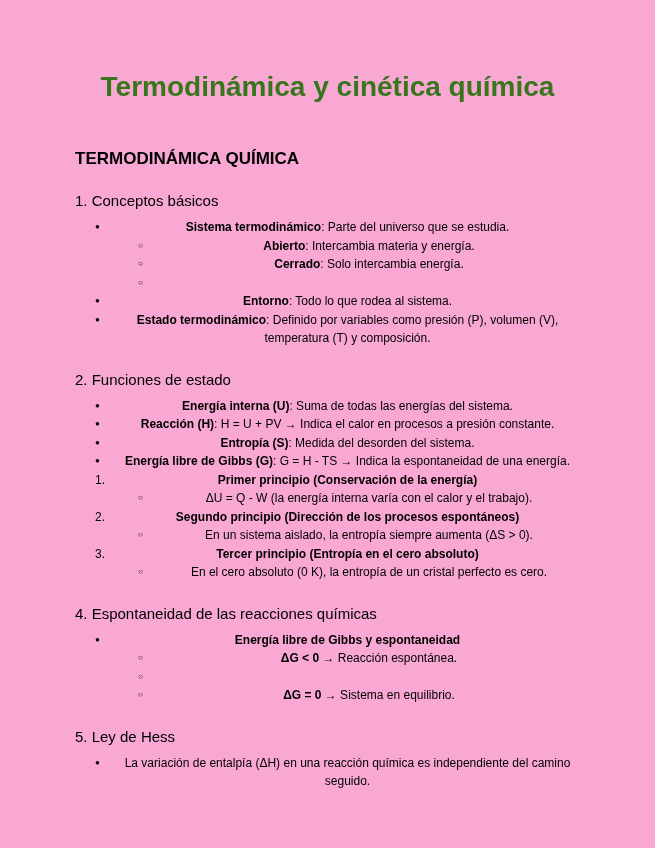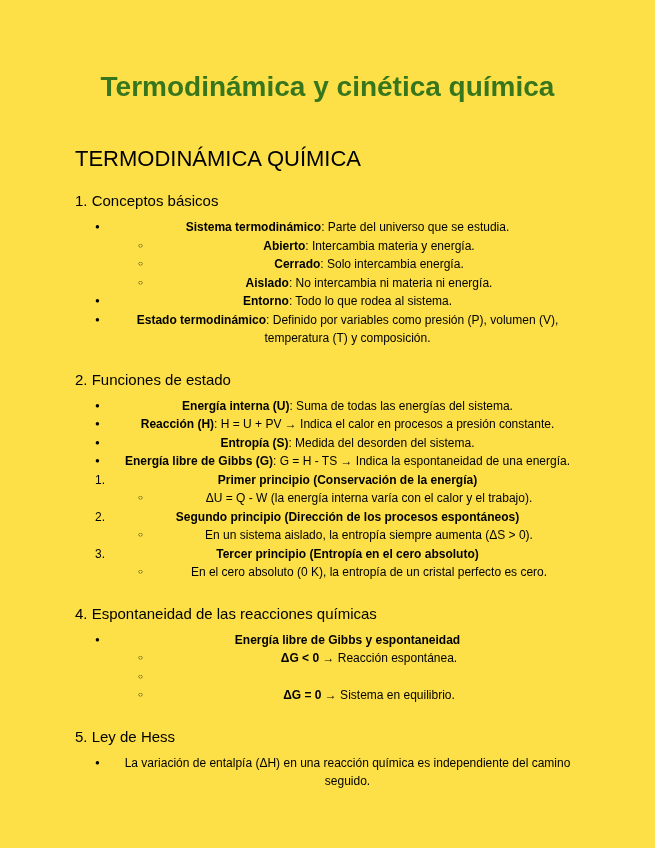--- a/index.html
+++ b/index.html
@@ -1,36 +1,36 @@
 <!DOCTYPE html>
 <html><head>
 <meta charset="utf-8">
 <style>
   html,body{margin:0;padding:0;background:#ffffff;}
   .page{
     position:relative;
     width:655px;height:848px;
     box-sizing:border-box;
     padding:70px 75px 0 75px;
-    background:#fde047;
+    background:#f9a8d4;
     font-family:"Liberation Sans", sans-serif;
     color:#000000;
     overflow:hidden;
   }
   .doc-title{
     font-size:28px;
     font-weight:bold;
     line-height:34px;
     text-align:center;
     color:#38761d;
     margin:0;
   }
   .main-heading{
-    font-size:22px;
-    font-weight:normal;
+    font-size:17px;
+    font-weight:bold;
     line-height:21px;
     margin:44px 0 0 0;
   }
   .section h2{
     font-size:15px;
     font-weight:normal;
     line-height:19px;
     margin:22px 0 8px 0;
   }
   .li{
@@ -67,21 +67,20 @@
     <div class="li l2">
       <span class="mk">○</span>
       <span class="tx"><b>Abierto</b><span>: Intercambia materia y energía.</span></span>
     </div>
     <div class="li l2">
       <span class="mk">○</span>
       <span class="tx"><b>Cerrado</b><span>: Solo intercambia energía.</span></span>
     </div>
     <div class="li l2">
       <span class="mk">○</span>
-      <span class="tx"><b>Aislado</b><span>: No intercambia ni materia ni energía.</span></span>
     </div>
     <div class="li l1">
       <span class="mk">●</span>
       <span class="tx"><b>Entorno</b><span>: Todo lo que rodea al sistema.</span></span>
     </div>
     <div class="li l1">
       <span class="mk">●</span>
       <span class="tx"><b>Estado termodinámico</b><span>: Definido por variables como presión (P), volumen (V), temperatura (T) y composición.</span></span>
     </div>
   </div>

